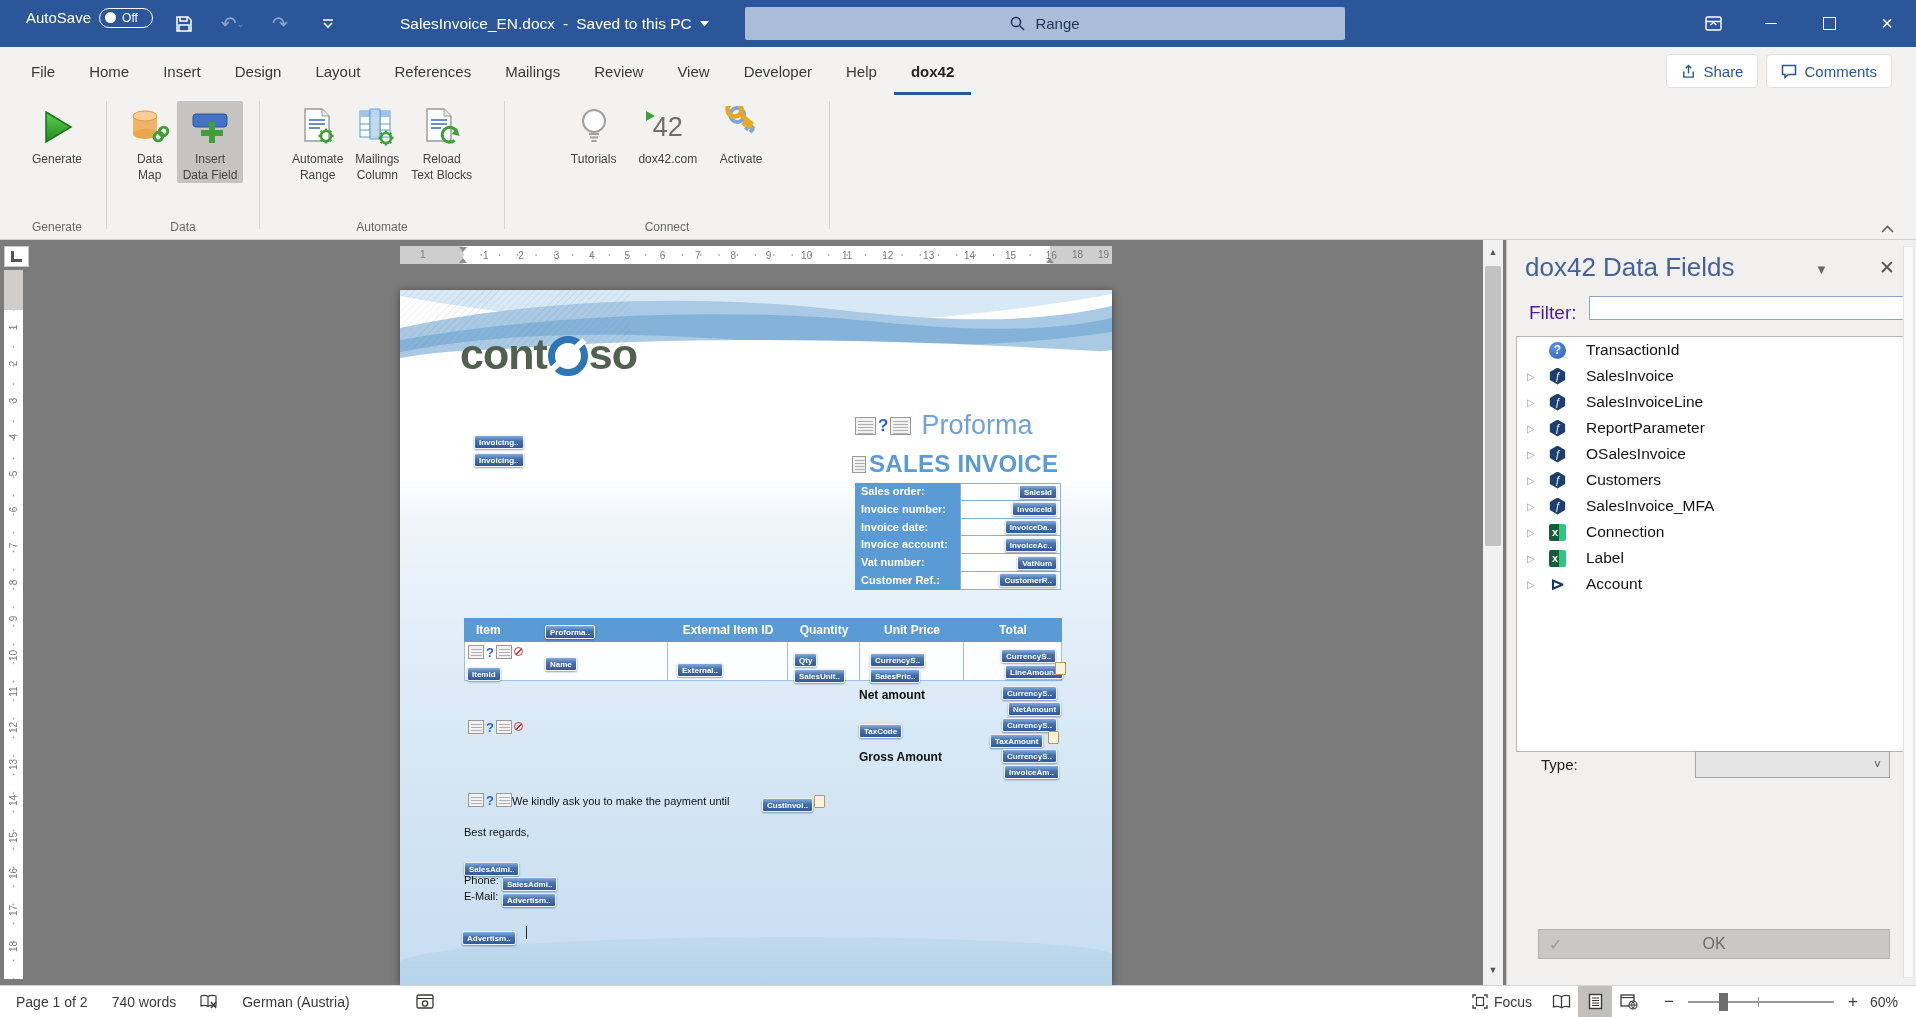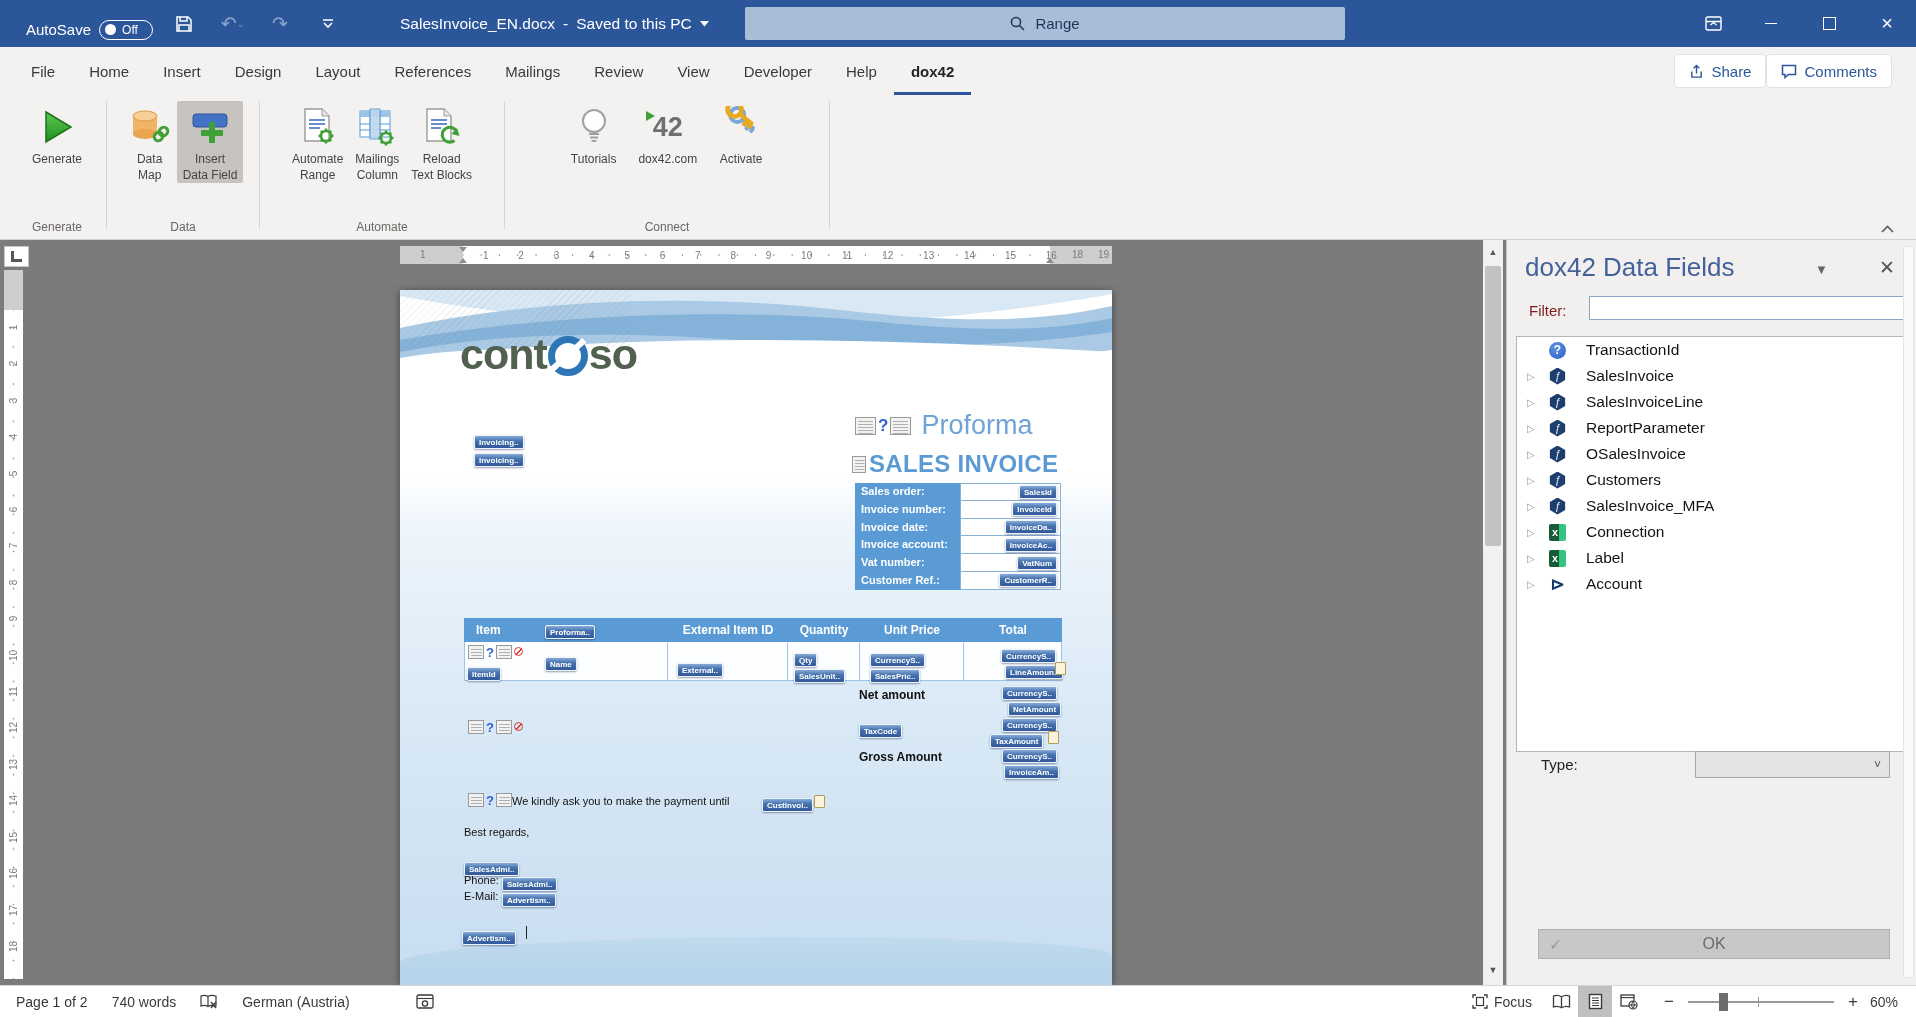--- a/index.html
+++ b/index.html
@@ -1,54 +1,54 @@
 <!DOCTYPE html>
 <html><head>
 <meta charset="utf-8">
 <style>
   html,body{margin:0;padding:0}
   body{width:1916px;height:1017px;overflow:hidden;font-family:"Liberation Sans",sans-serif;background:#7b7b7b;position:relative}
   #app{position:absolute;inset:0}
 
   
   #titlebar{position:absolute;left:0;top:0;width:1916px;height:47px;background:#2b579a;color:#fff;display:flex;align-items:center}
-  .tb-left{display:flex;align-items:flex-end;gap:14px;padding-left:26px}
+  .tb-left{display:flex;align-items:flex-start;gap:14px;padding-left:26px}
   .autosave{display:flex;align-items:center;gap:8px;font-size:15px}
   .as-toggle{width:54px;height:20px;border:1.5px solid #fff;border-radius:11px;display:flex;align-items:center;padding:0 5px;gap:6px;box-sizing:border-box}
   .as-dot{width:11px;height:11px;border-radius:50%;background:#fff}
   .as-off{font-size:12px}
   .tb-ic{width:34px;height:32px;display:flex;align-items:center;justify-content:center}
   .dim{opacity:.45}
   .qat-chev{font-size:12px;letter-spacing:-1px}
   #tb-title{position:absolute;left:400px;top:0;height:47px;display:flex;align-items:center;gap:8px;font-size:15.5px;white-space:nowrap}
   #searchbox{position:absolute;left:745px;top:7px;width:600px;height:33px;background:#a9bdd9;border-radius:2px;display:flex;align-items:center;justify-content:center;gap:10px;color:#1d3557;font-size:15px}
   .tb-right{position:absolute;right:0;top:0;height:47px;display:flex;align-items:center}
   .winbtn{width:58px;height:47px;display:flex;align-items:center;justify-content:center;color:#fff}
   .max-sq{width:11px;height:11px;border:1.3px solid #fff}
   .min-ln{width:12px;height:1.5px;background:#fff;display:inline-block}
 
   
   #tabrow{position:absolute;left:0;top:47px;width:1916px;height:48px;background:#f3f2f1;display:flex;align-items:stretch}
   #tabs{display:flex;padding-left:14px}
   .tab{padding:0 17px;display:flex;align-items:center;font-size:15px;color:#3b3a39;cursor:default}
   .tab.active{font-weight:700;color:#252423;box-shadow:inset 0 -3px 0 #2b579a}
-  .tr-right{margin-left:auto;display:flex;align-items:center;gap:0;padding-right:24px}
+  .tr-right{margin-left:auto;display:flex;align-items:center;gap:8px;padding-right:24px}
   .pillbtn{background:#fff;border:1px solid #e3e1df;border-radius:4px;height:32px;display:flex;align-items:center;gap:7px;padding:0 14px;color:#2b579a;font-size:15px}
 
   
   #ribbon{position:absolute;left:0;top:95px;width:1916px;height:145px;background:#f3f2f1;border-bottom:1px solid #d2d0ce;display:flex;align-items:stretch;padding-left:10px;box-sizing:border-box}
   .rgroup{display:flex;flex-direction:column;align-items:center}
   .rg-btns{display:flex;flex:1;align-items:flex-start;justify-content:center;padding-top:6px}
   .rg-label{height:24px;font-size:12px;color:#6a6866;display:flex;align-items:center}
   .rdiv{width:1px;background:#d6d4d2;margin:6px 2px 10px}
   .rbtn{display:flex;flex-direction:column;align-items:center;padding:2px 6px 0;border-radius:2px}
   .rbtn.sel{background:#c6c3c0}
   .ric{height:48px;display:flex;align-items:center;justify-content:center}
   .rlab{font-size:12px;color:#444;line-height:16px;text-align:center;white-space:nowrap}
-  .d42wrap{position:relative;font-size:27px;font-weight:bold;color:#6f6f6f;line-height:1}
+  .d42wrap{position:relative;font-size:27px;font-weight:normal;color:#6f6f6f;line-height:1}
   .d42wrap::before{content:"";position:absolute;left:-7px;top:-3px;border-left:9px solid #3fa037;border-top:5px solid transparent;border-bottom:5px solid transparent}
   #rib-collapse{position:absolute;right:22px;bottom:6px;color:#605e5c}
 
   
   #docarea{position:absolute;left:0;top:240px;width:1506px;height:745px;background:#7b7b7b;overflow:hidden}
   #tabsel{position:absolute;left:4px;top:6px;width:23px;height:19px;background:#fff;border:1px solid #c6c6c6;display:flex;align-items:center;justify-content:center}
   #tabsel span{width:8px;height:8px;border-left:3px solid #555;border-bottom:3px solid #555}
   #hruler{position:absolute;left:400px;top:6px;width:712px;height:18px;background:#cfcecd;font-size:10px;color:#7a7a7a}
   #hruler .zone{position:absolute;left:63px;top:0;width:587px;height:18px;background:#fff;background-image:radial-gradient(circle,#9a9a9a .8px,transparent 1.1px);background-size:18.3px 18px;background-position:9px 0}
   #hnums{position:absolute;left:82px;top:0;width:576px;height:18px;display:flex;justify-content:space-between;align-items:center}
@@ -111,21 +111,21 @@
   
   #dscroll{position:absolute;left:1483px;top:0;width:20px;height:745px;background:#f1f1f1}
   .sarrow{position:absolute;left:0;width:20px;height:20px;display:flex;align-items:center;justify-content:center;font-size:9px;color:#555;background:#f1f1f1}
   #sthumb{position:absolute;left:2px;top:26px;width:16px;height:280px;background:#c2c2c2;border-radius:2px}
 
   
   #panel{position:absolute;left:1506px;top:240px;width:410px;height:745px;background:#f1f0ef;border-left:1px solid #c8c6c4;box-sizing:border-box}
   #p-title{position:absolute;left:18px;top:12px;font-size:26px;color:#44619c}
   #p-chev{position:absolute;left:308px;top:22px;color:#666;font-size:13px}
   #p-close{position:absolute;left:372px;top:16px;color:#555;font-size:19px}
-  #p-filter-label{position:absolute;left:22px;top:62px;font-size:15px;color:#7f1d1d}
+  #p-filter-label{position:absolute;left:22px;top:62px;font-size:19px;color:#4c1d95}
   #p-filter{position:absolute;left:82px;top:56px;width:318px;height:24px;border:1px solid #8ba7c7;background:#fff;box-sizing:border-box;font-size:14px;padding:0 4px}
   #p-list{position:absolute;left:9px;top:96px;width:392px;height:416px;background:#fff;border:1px solid #b8b6b4;box-sizing:border-box;overflow:hidden}
   .tree-item{height:26px;display:flex;align-items:center}
   .tw{width:14px;margin-left:10px;color:#9a9a9a;font-size:10px}
   .tree-icon{width:17px;height:17px;margin-left:8px;position:relative;flex:none}
   .tl{margin-left:20px;font-size:15.5px;color:#141414}
   .ic-question{background:radial-gradient(circle at 35% 30%,#5e92e2,#2a60c2);border-radius:50%}
   .ic-question::after{content:"?";position:absolute;inset:0;color:#fff;font-size:12px;font-weight:bold;display:flex;align-items:center;justify-content:center}
   .ic-dox42{background:#1d3f6e;clip-path:polygon(50% 0,95% 26%,95% 74%,50% 100%,5% 74%,5% 26%)}
   .ic-dox42::after{content:"ƒ";position:absolute;inset:0;color:#e8edf5;font-size:11px;font-style:italic;display:flex;align-items:center;justify-content:center}

